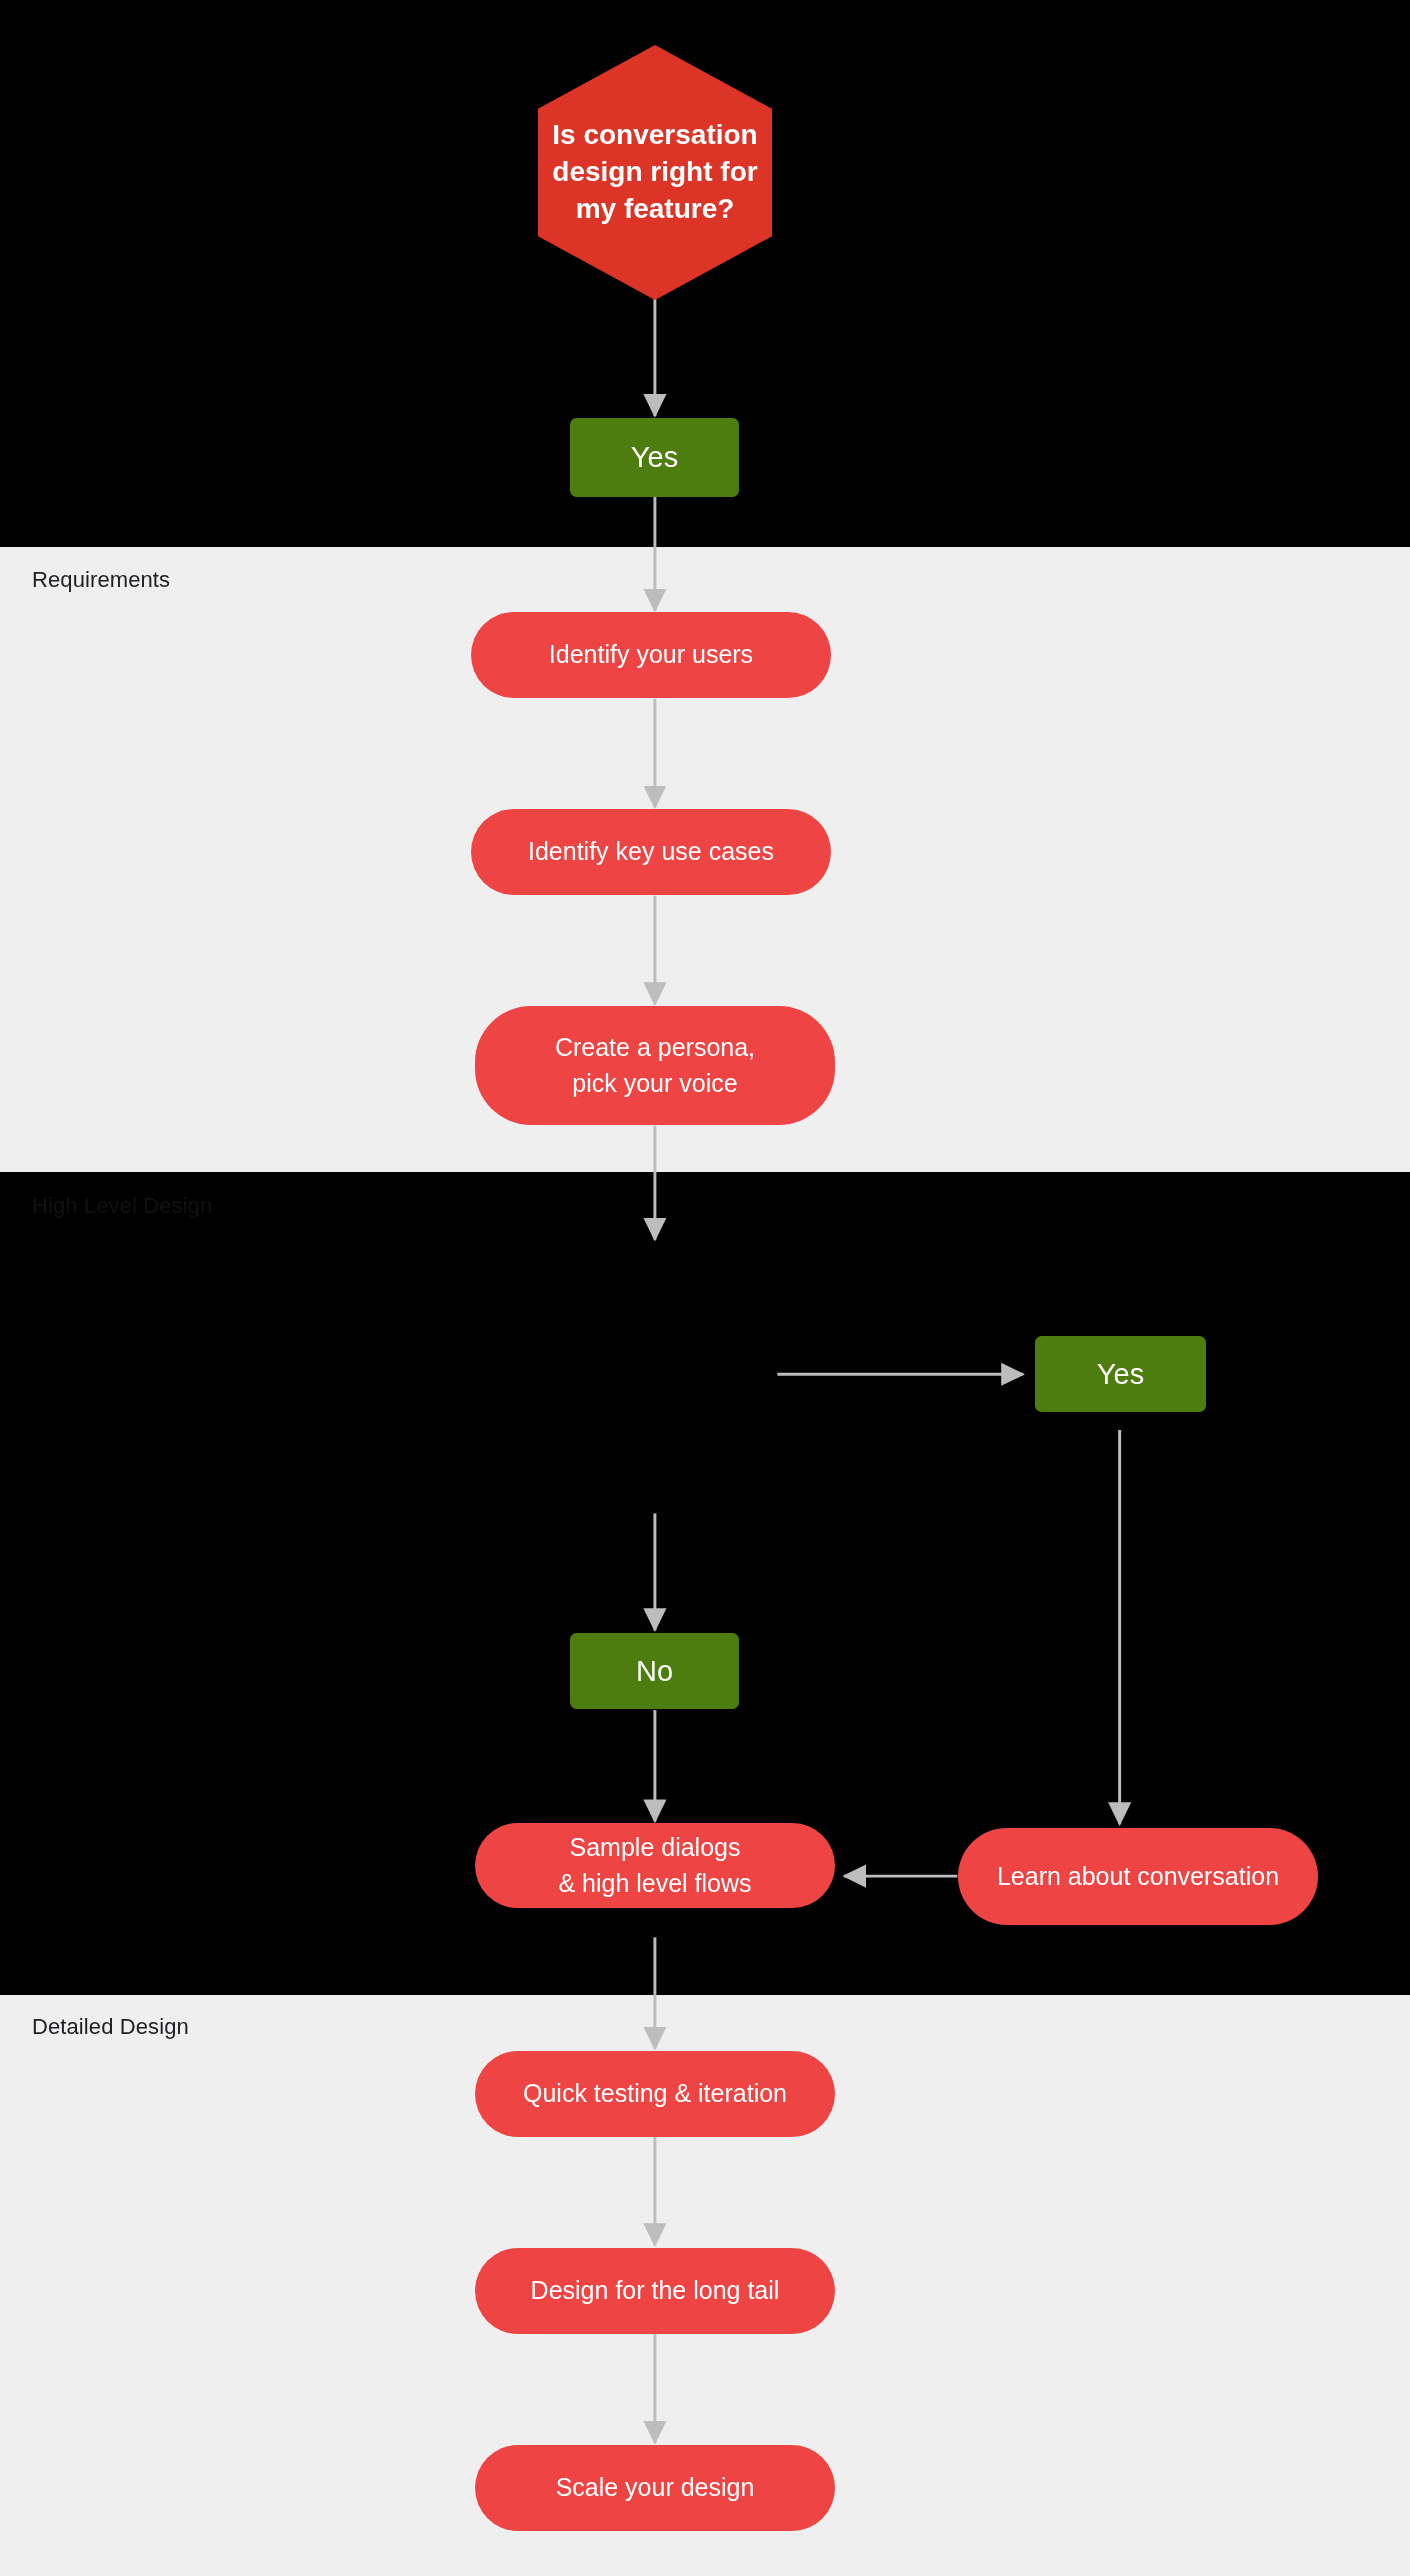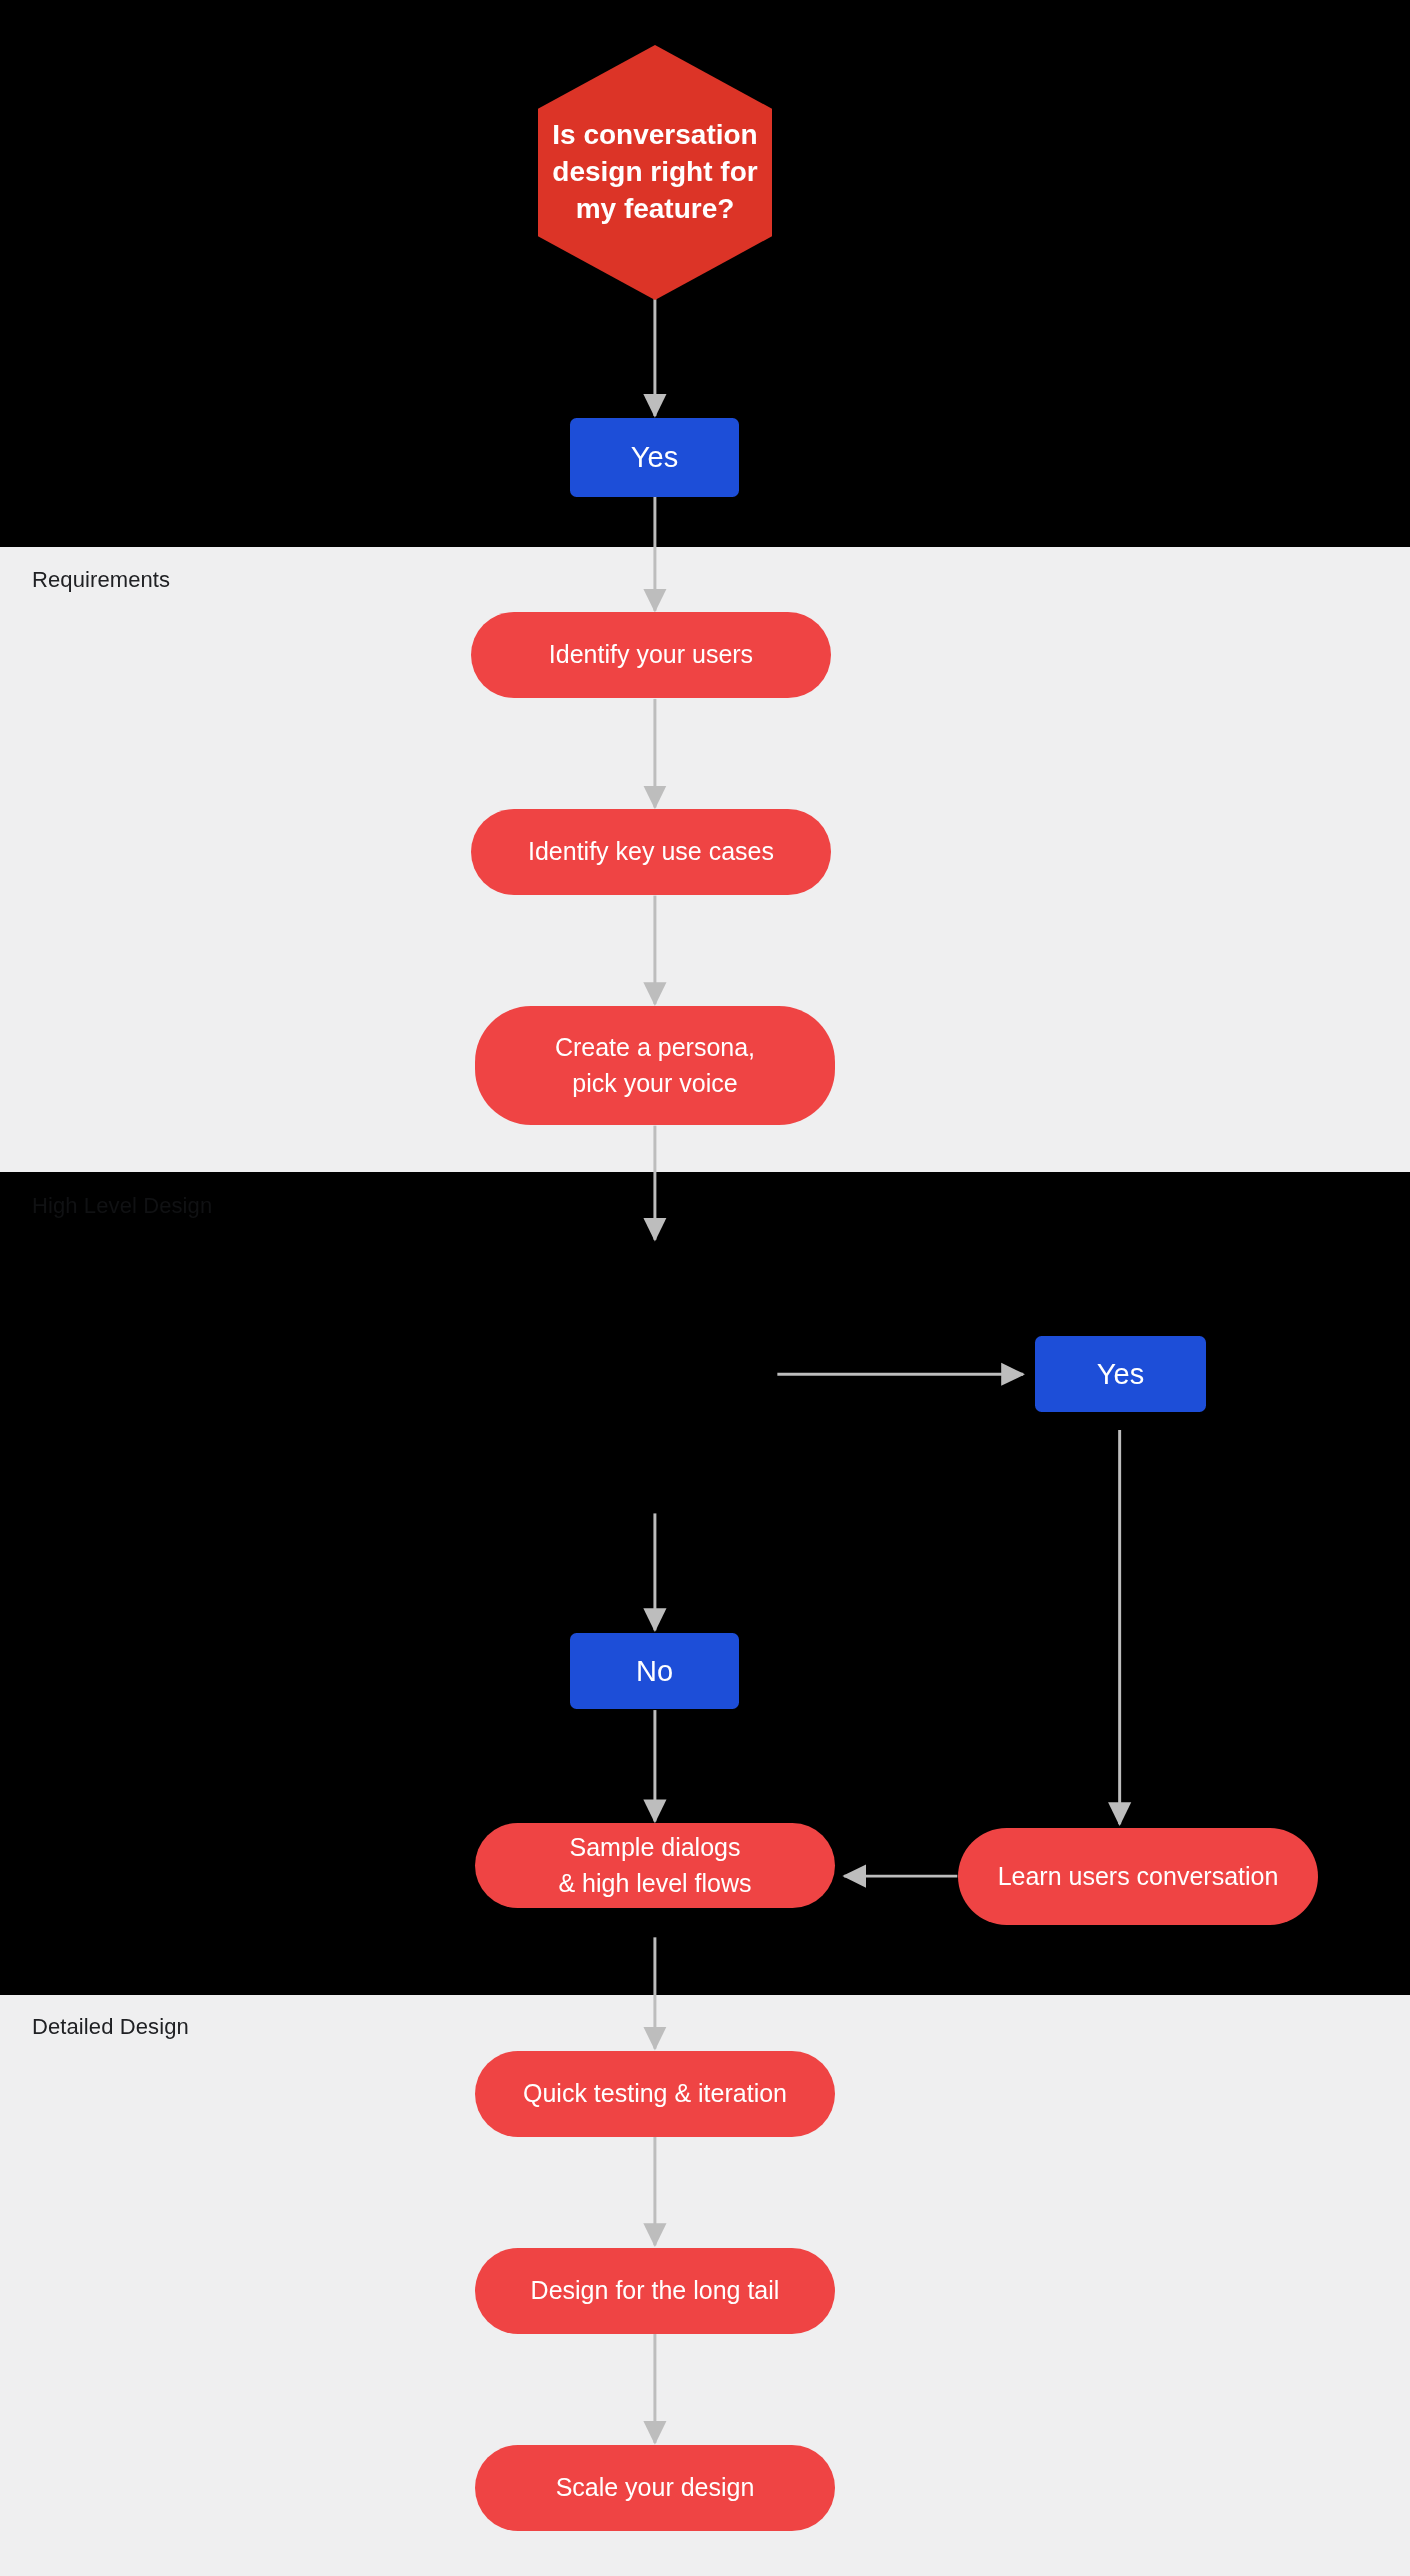--- a/index.html
+++ b/index.html
@@ -63,21 +63,21 @@
   .hex {
     background: #DC3427;
     clip-path: polygon(50% 0%, 100% 25%, 100% 75%, 50% 100%, 0% 75%, 0% 25%);
     font-size: 28px;
     line-height: 1.32;
     font-weight: 700;
   }
 
   
   .rect-green {
-    background: #1d4ed8;
+    background: #4d7c0f;
     border-radius: 6.5px;
     font-size: 29px;
     line-height: 1.2;
     font-weight: 400;
   }
 
   
   .pill-blue {
     background: #ef4444;
     border-radius: 927px;
@@ -166,21 +166,21 @@
 
   <div class="node rect-green" style="left:1035px; top:1336px; width:171px; height:76px;">
     <span class="node-label">Yes</span>
   </div>
 
   <div class="node rect-green" style="left:570px; top:1633px; width:169px; height:76px;">
     <span class="node-label">No</span>
   </div>
 
   <div class="node pill-blue" style="left:958px; top:1828px; width:360px; height:97px;">
-    <span class="node-label">Learn users conversation</span>
+    <span class="node-label">Learn about conversation</span>
   </div>
 
   <div class="node pill-blue two-line" style="left:475px; top:1823px; width:360px; height:85px;">
     <span class="node-label">Sample dialogs
 &amp; high level flows</span>
   </div>
 
   <div class="node pill-blue" style="left:475px; top:2051px; width:360px; height:86px;">
     <span class="node-label">Quick testing &amp; iteration</span>
   </div>

